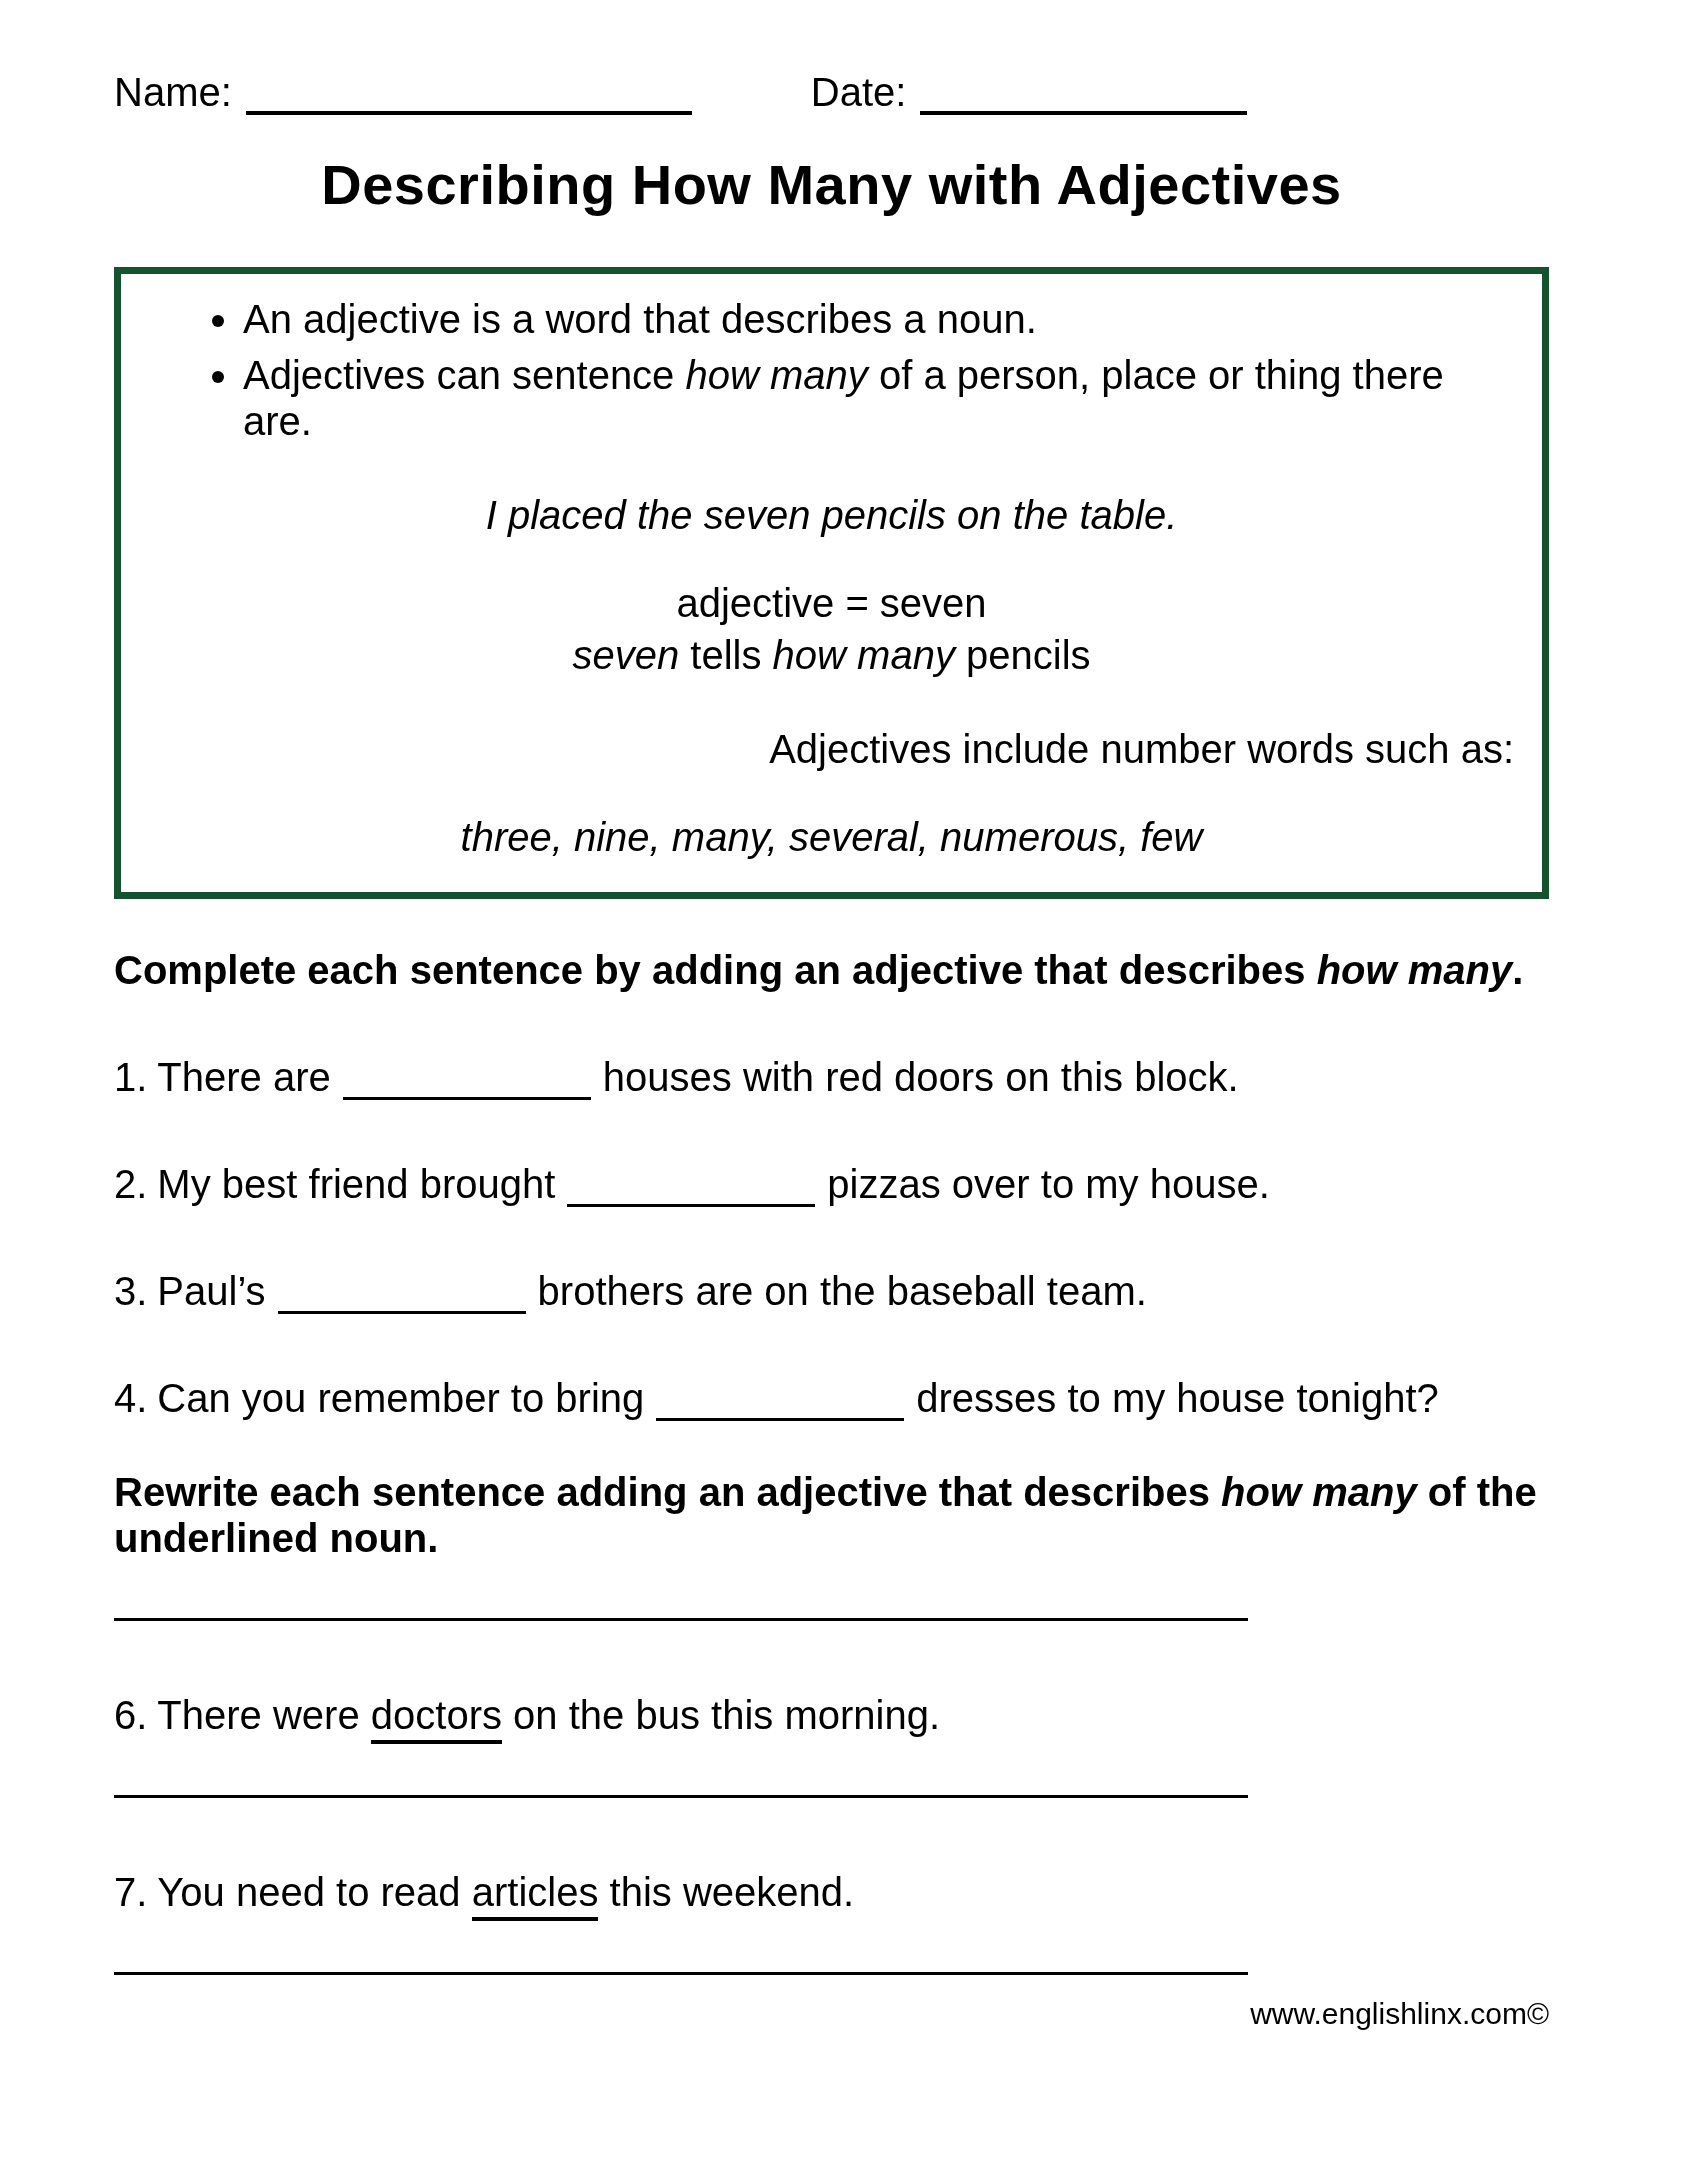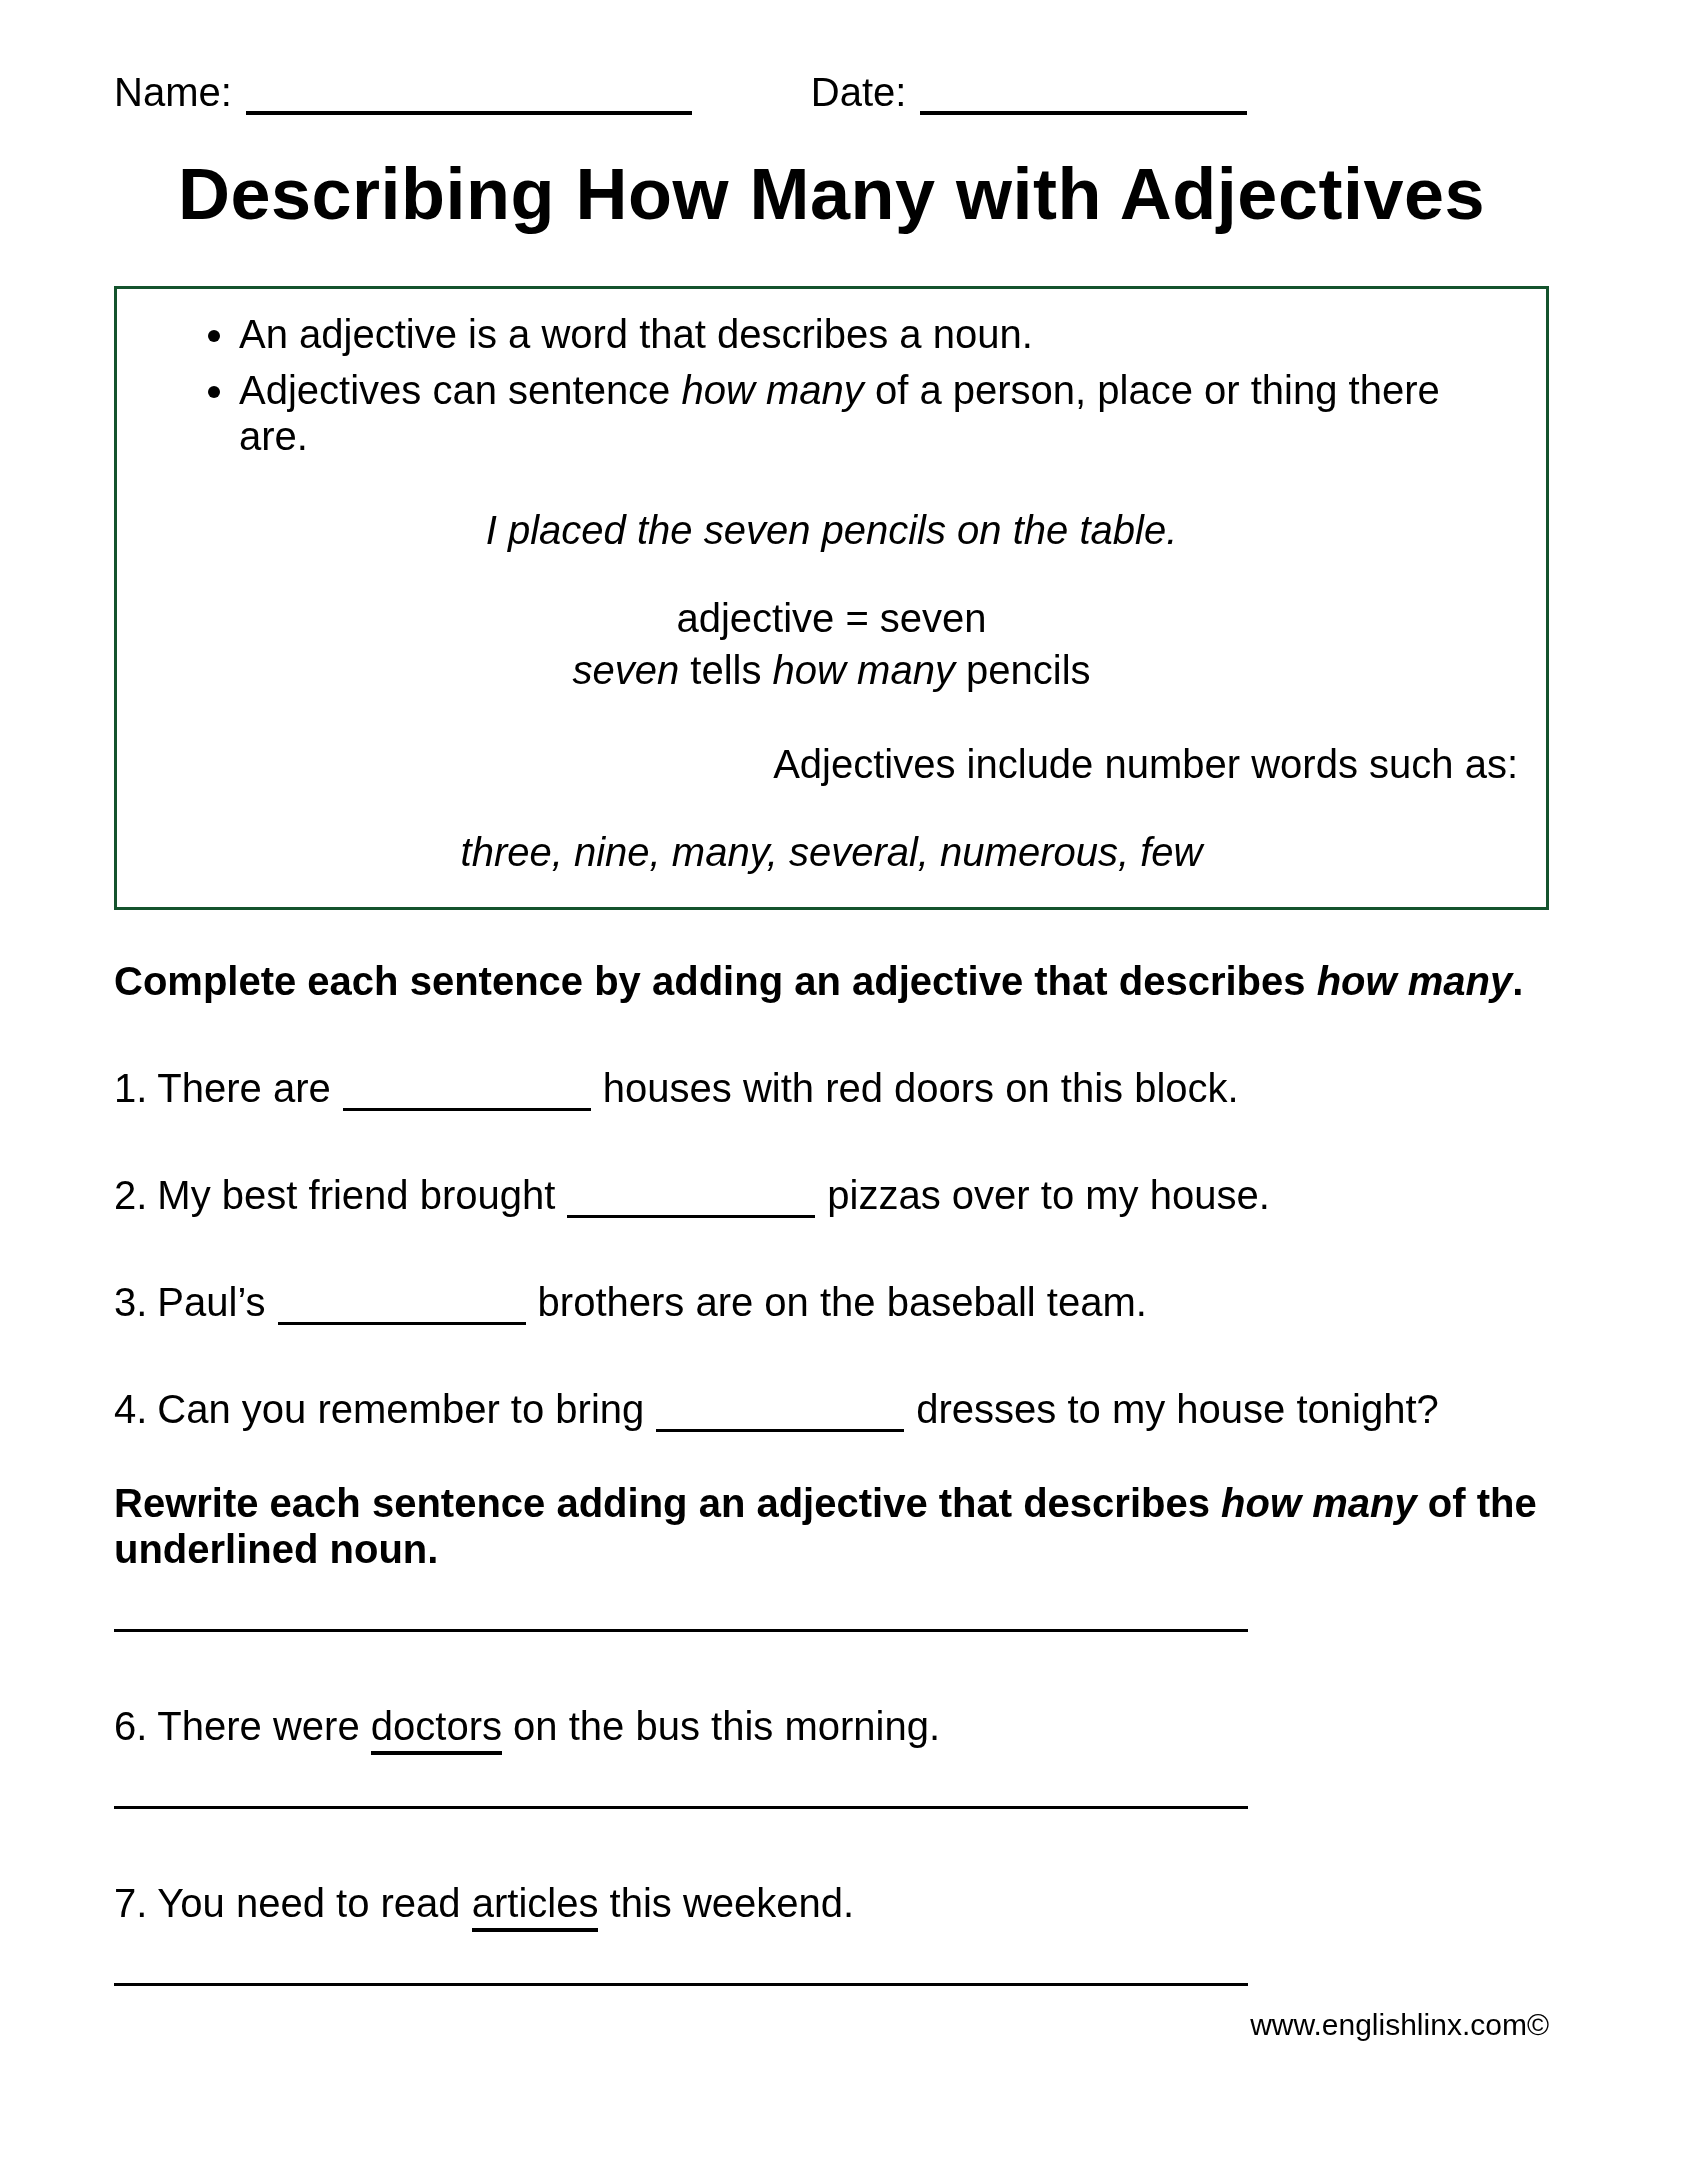--- a/index.html
+++ b/index.html
@@ -34,30 +34,30 @@
     border-bottom: 4px solid #000;
     height: 38px;
     margin-left: 14px;
   }
   .name-line { width: 446px; }
   .date-group { margin-left: 119px; }
   .date-line { width: 327px; }
 
   .title {
     text-align: center;
-    font-size: 72px;
+    font-size: 56px;
     font-weight: bold;
     margin-top: 38px;
     letter-spacing: 0.5px;
   }
 
   
   .info-box {
     margin-top: 50px;
-    border: 3px solid #14532d;
+    border: 7px solid #14532d;
     padding: 12px 28px 32px 28px;
   }
   .info-box ul {
     margin: 10px 0 0 0;
     padding-left: 94px;
   }
   .info-box li {
     margin-bottom: 10px;
   }
   .box-center { text-align: center; }

